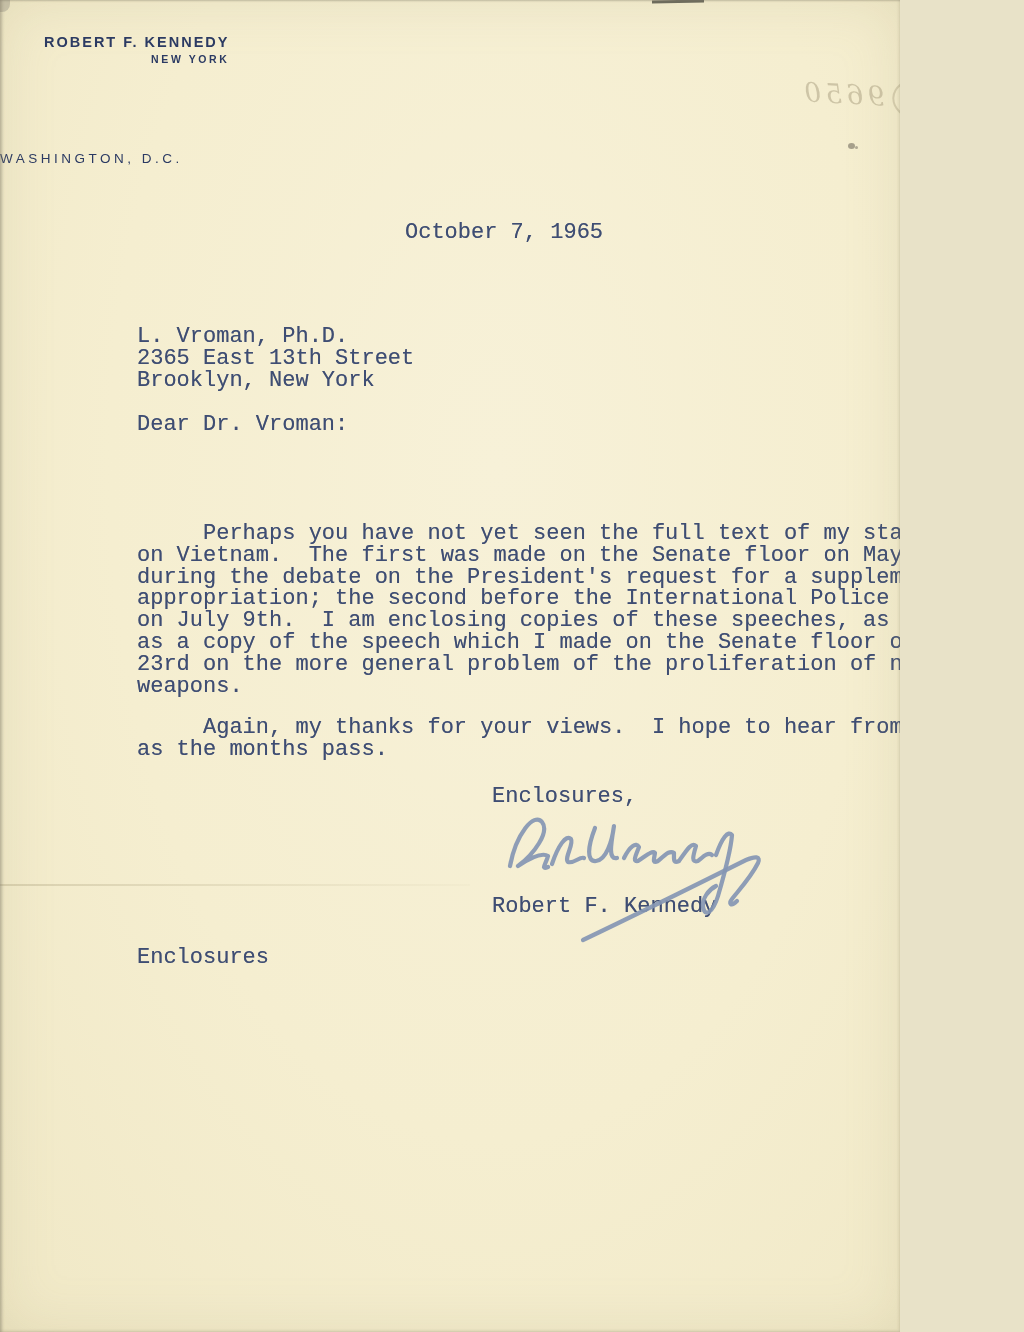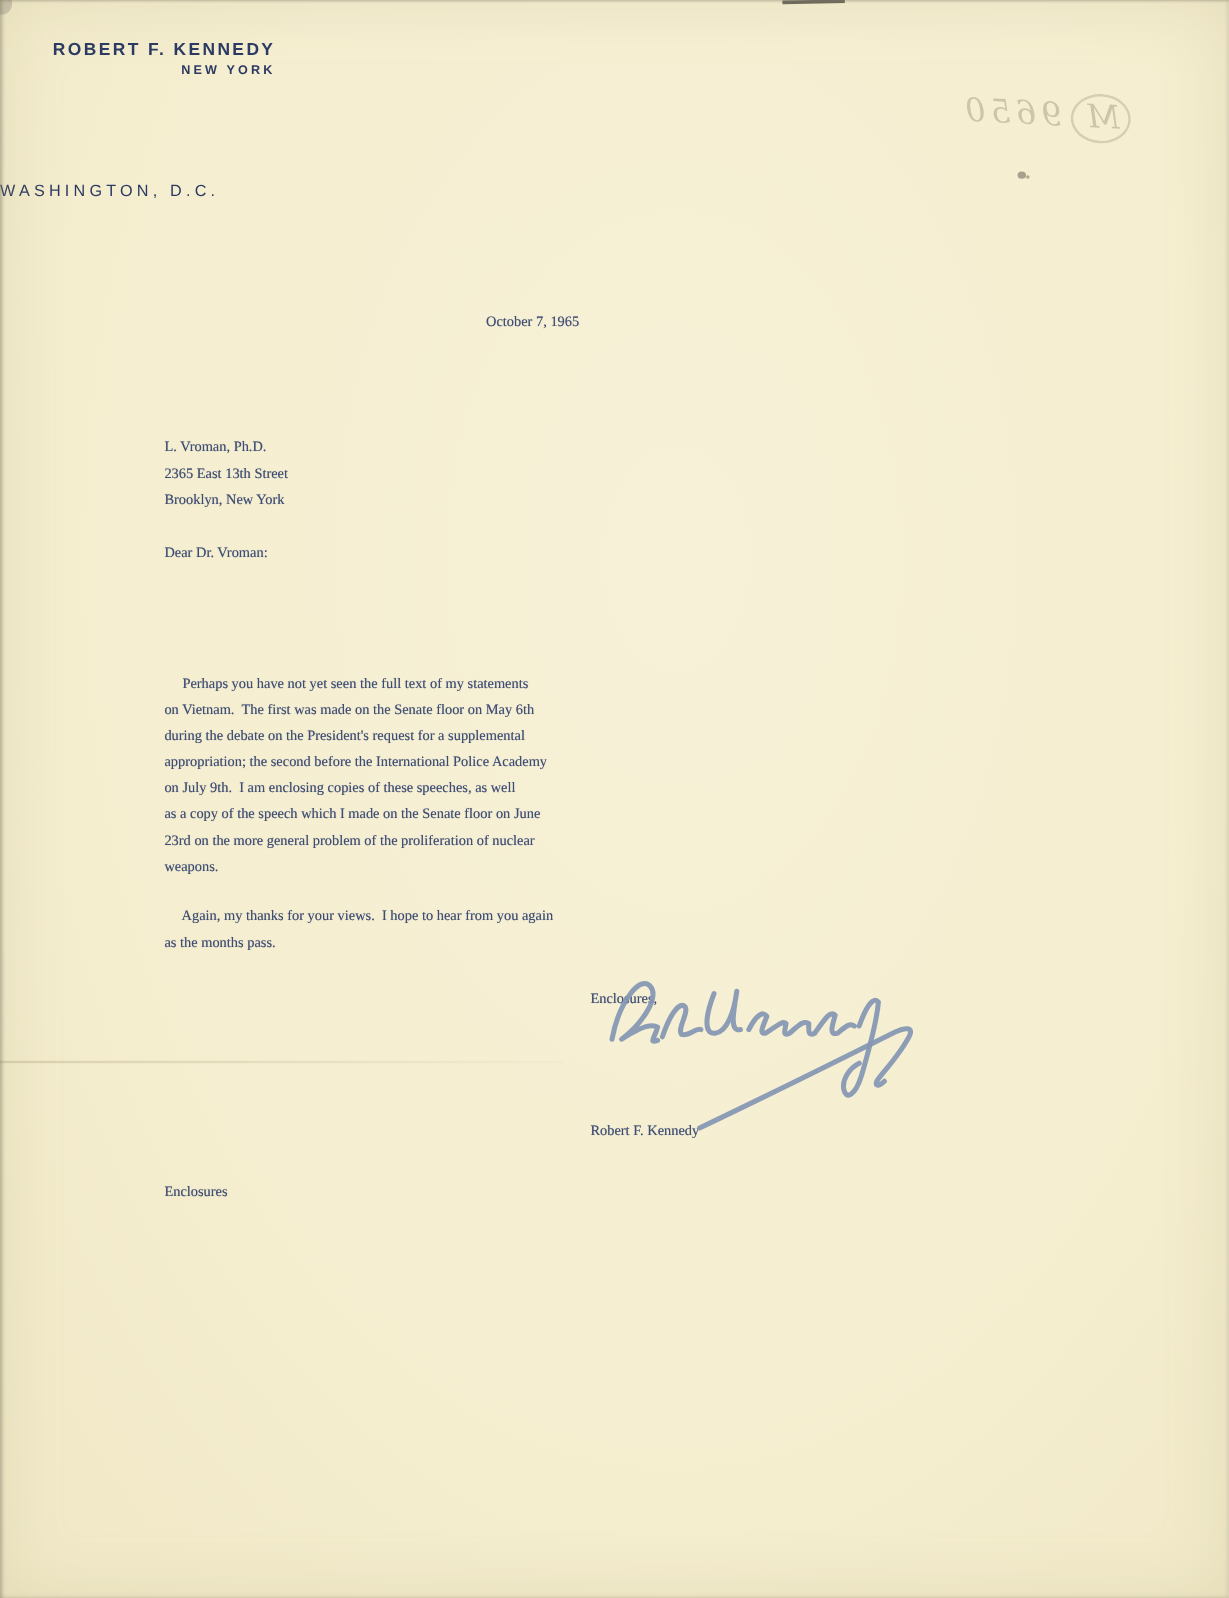--- a/index.html
+++ b/index.html
@@ -4,42 +4,41 @@
 <title>Letter Scan</title>
 <style>
   html, body { margin: 0; padding: 0; }
   body {
     width: 1024px; height: 1332px;
     font-family: "Liberation Sans", sans-serif;
     background: #e8e2c8;
   }
   .page {
     position: relative;
-    width: 1024px; height: 1332px;
+    width: 900px; height: 1332px;
     background: radial-gradient(ellipse at 55% 35%, #f7f1d8 0%, var(--paper, #f5eed0) 55%, #f0e8c6 100%);
     overflow: hidden;
   }
   .scan-overlay {
     position: absolute; inset: 0; pointer-events: none; z-index: 50;
     box-shadow:
       inset 0 0 55px rgba(170,158,115,0.20),
       inset 3px 0 3px -1px rgba(120,115,100,0.45),
       inset 0 2px 2px -1px rgba(120,115,100,0.35),
       inset -2px -2px 3px -1px rgba(140,130,105,0.25);
   }
   
   .typed {
     position: absolute;
-    font-family: Liberation Serif, serif;
-    font-size: 12px;
+    font-family: Liberation Mono, monospace;
+    font-size: 22px;
     line-height: 21.8px;
     color: var(--ink, #3e4d73);
     white-space: pre;
     text-shadow: 0 0 0.6px rgba(62,77,115,0.55);
-    margin-top: 36px;
   }
   
   .sender-block {
     position: absolute; left: 44px; top: 34px;
     text-align: center; color: var(--lh-ink, #2b3a63);
   }
   .sender-name {
     font-size: 14.5px; font-weight: 700; letter-spacing: 2px;
   }
   .sender-state {

